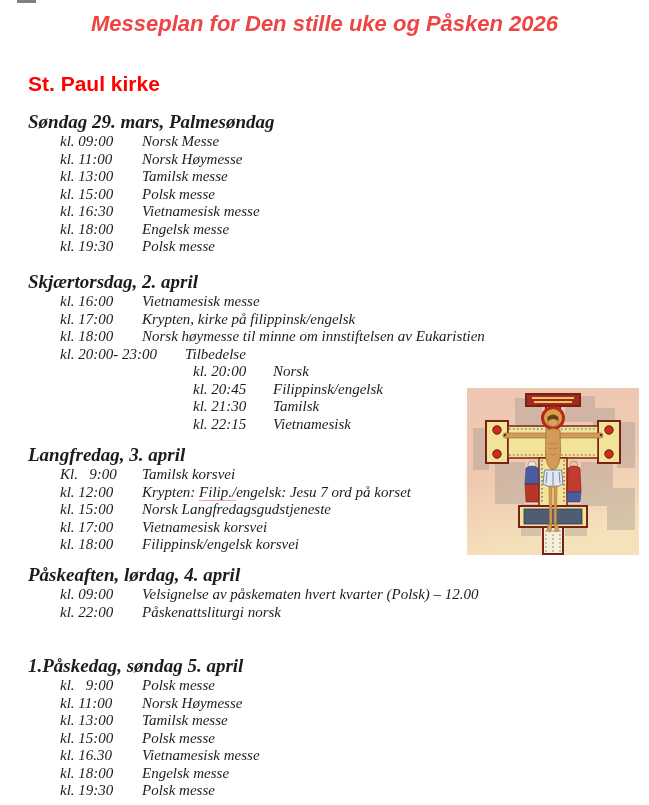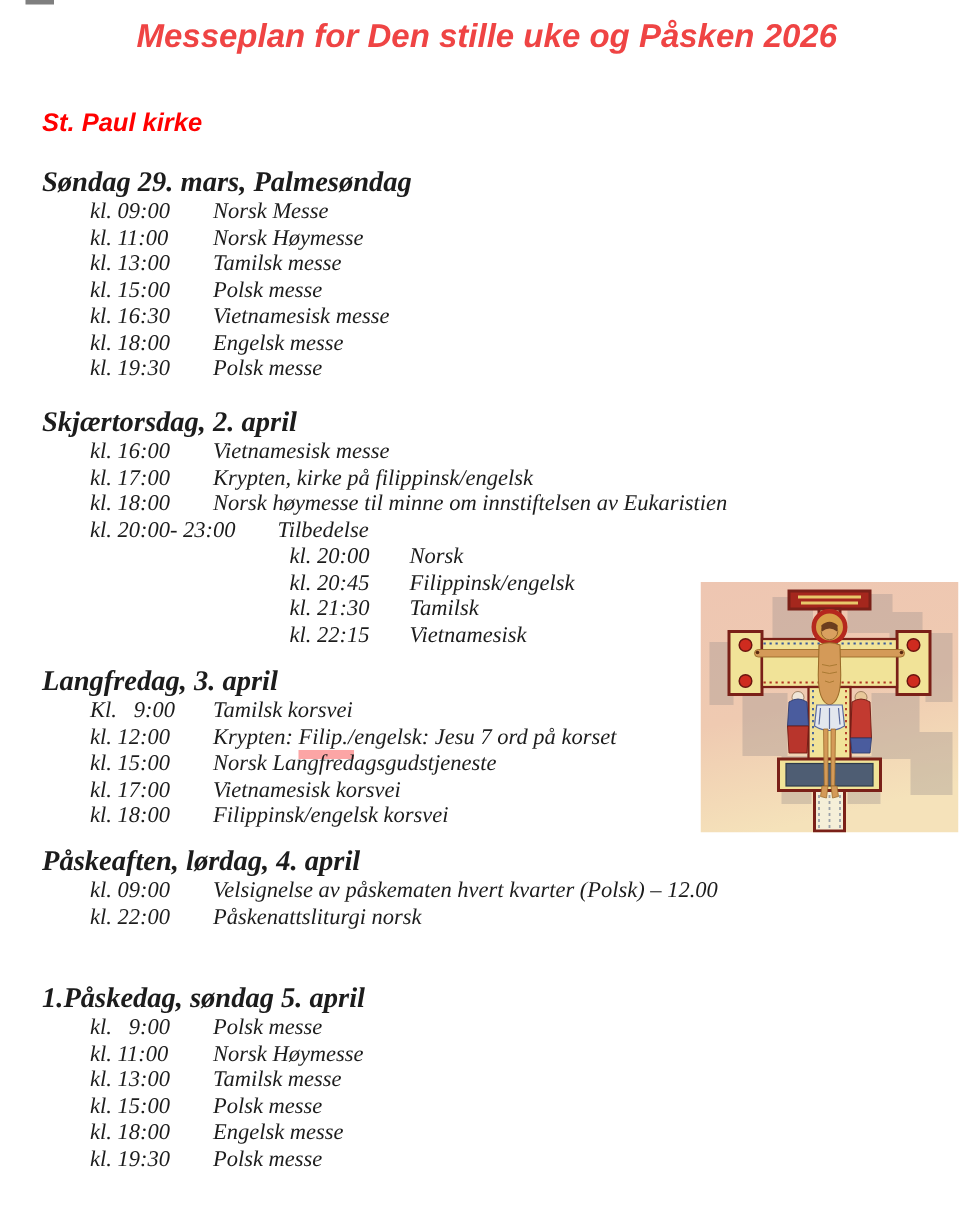--- a/index.html
+++ b/index.html
@@ -9,31 +9,31 @@
   .page { position:absolute; inset:0; background:#fff; }
 
   .top-artifact { position:absolute; left:17px; top:0; width:19px; height:3px; background:#7f7f7f; }
 
   .title { position:absolute; top:11px; left:0; right:0; text-align:center;
            font-family:"Liberation Sans", sans-serif; font-weight:bold; font-style:italic;
            font-size:22px; line-height:26px; color:#ef4444; }
   .title span { display:block; }
 
   .church { position:absolute; left:28px; top:72px;
-            font-family:"Liberation Sans", sans-serif; font-weight:bold; font-style:italic;
-            font-size:17px; color:#ff0000;text-align:center; }
+            font-family:"Liberation Sans", sans-serif; font-weight:bold; 
+            font-size:21px; color:#ff0000;text-align:center; }
 
   .section { position:absolute; left:0; width:100%; font-style:italic; }
   .heading { margin-left:28px; font-size:19px; font-weight:bold; line-height:18px; margin-bottom:2px; }
   .row  { padding-left:60px; font-size:15px; line-height:17.5px; white-space:nowrap; }
   .row.sub { padding-left:193px; }
   .time { display:inline-block; min-width:82px; white-space:pre; }
   .row.sub .time { min-width:80px; }
   .row.wide .time { min-width:125px; }
-  .ul-blue { border-bottom:6px solid #fca5a5;text-align:center; }
+  .ul-blue { border-bottom:1px solid #fca5a5;text-align:center; }
 
   .photo { position:absolute; left:467px; top:388px; width:172px; height:167px; }
 </style>
 </head>
 <body>
 
 <div class="page">
 
   <div class="top-artifact"></div>
 
@@ -80,20 +80,21 @@
     <div class="row"><span class="time">kl. 09:00</span><span class="desc">Velsignelse av påskematen hvert kvarter (Polsk) – 12.00</span></div>
     <div class="row"><span class="time">kl. 22:00</span><span class="desc">Påskenattsliturgi norsk</span></div>
   </div>
 
   <div class="section" style="top:657px">
     <div class="heading">1.Påskedag, søndag 5. april</div>
     <div class="row"><span class="time">kl.   9:00</span><span class="desc">Polsk messe</span></div>
     <div class="row"><span class="time">kl. 11:00</span><span class="desc">Norsk Høymesse</span></div>
     <div class="row"><span class="time">kl. 13:00</span><span class="desc">Tamilsk messe</span></div>
     <div class="row"><span class="time">kl. 15:00</span><span class="desc">Polsk messe</span></div>
+    <div class="row"><span class="time">kl. 16.30</span><span class="desc">Vietnamesisk messe</span></div>
     <div class="row"><span class="time">kl. 18:00</span><span class="desc">Engelsk messe</span></div>
     <div class="row"><span class="time">kl. 19:30</span><span class="desc">Polsk messe</span></div>
   </div>
 
   <svg class="photo" viewBox="0 0 172 167" role="img">
     <defs>
       <linearGradient id="wall" x1="0" y1="0" x2="0.25" y2="1">
         <stop offset="0" stop-color="#eec6b2"></stop>
         <stop offset="0.55" stop-color="#efcab1"></stop>
         <stop offset="1" stop-color="#f5e2ba"></stop>

